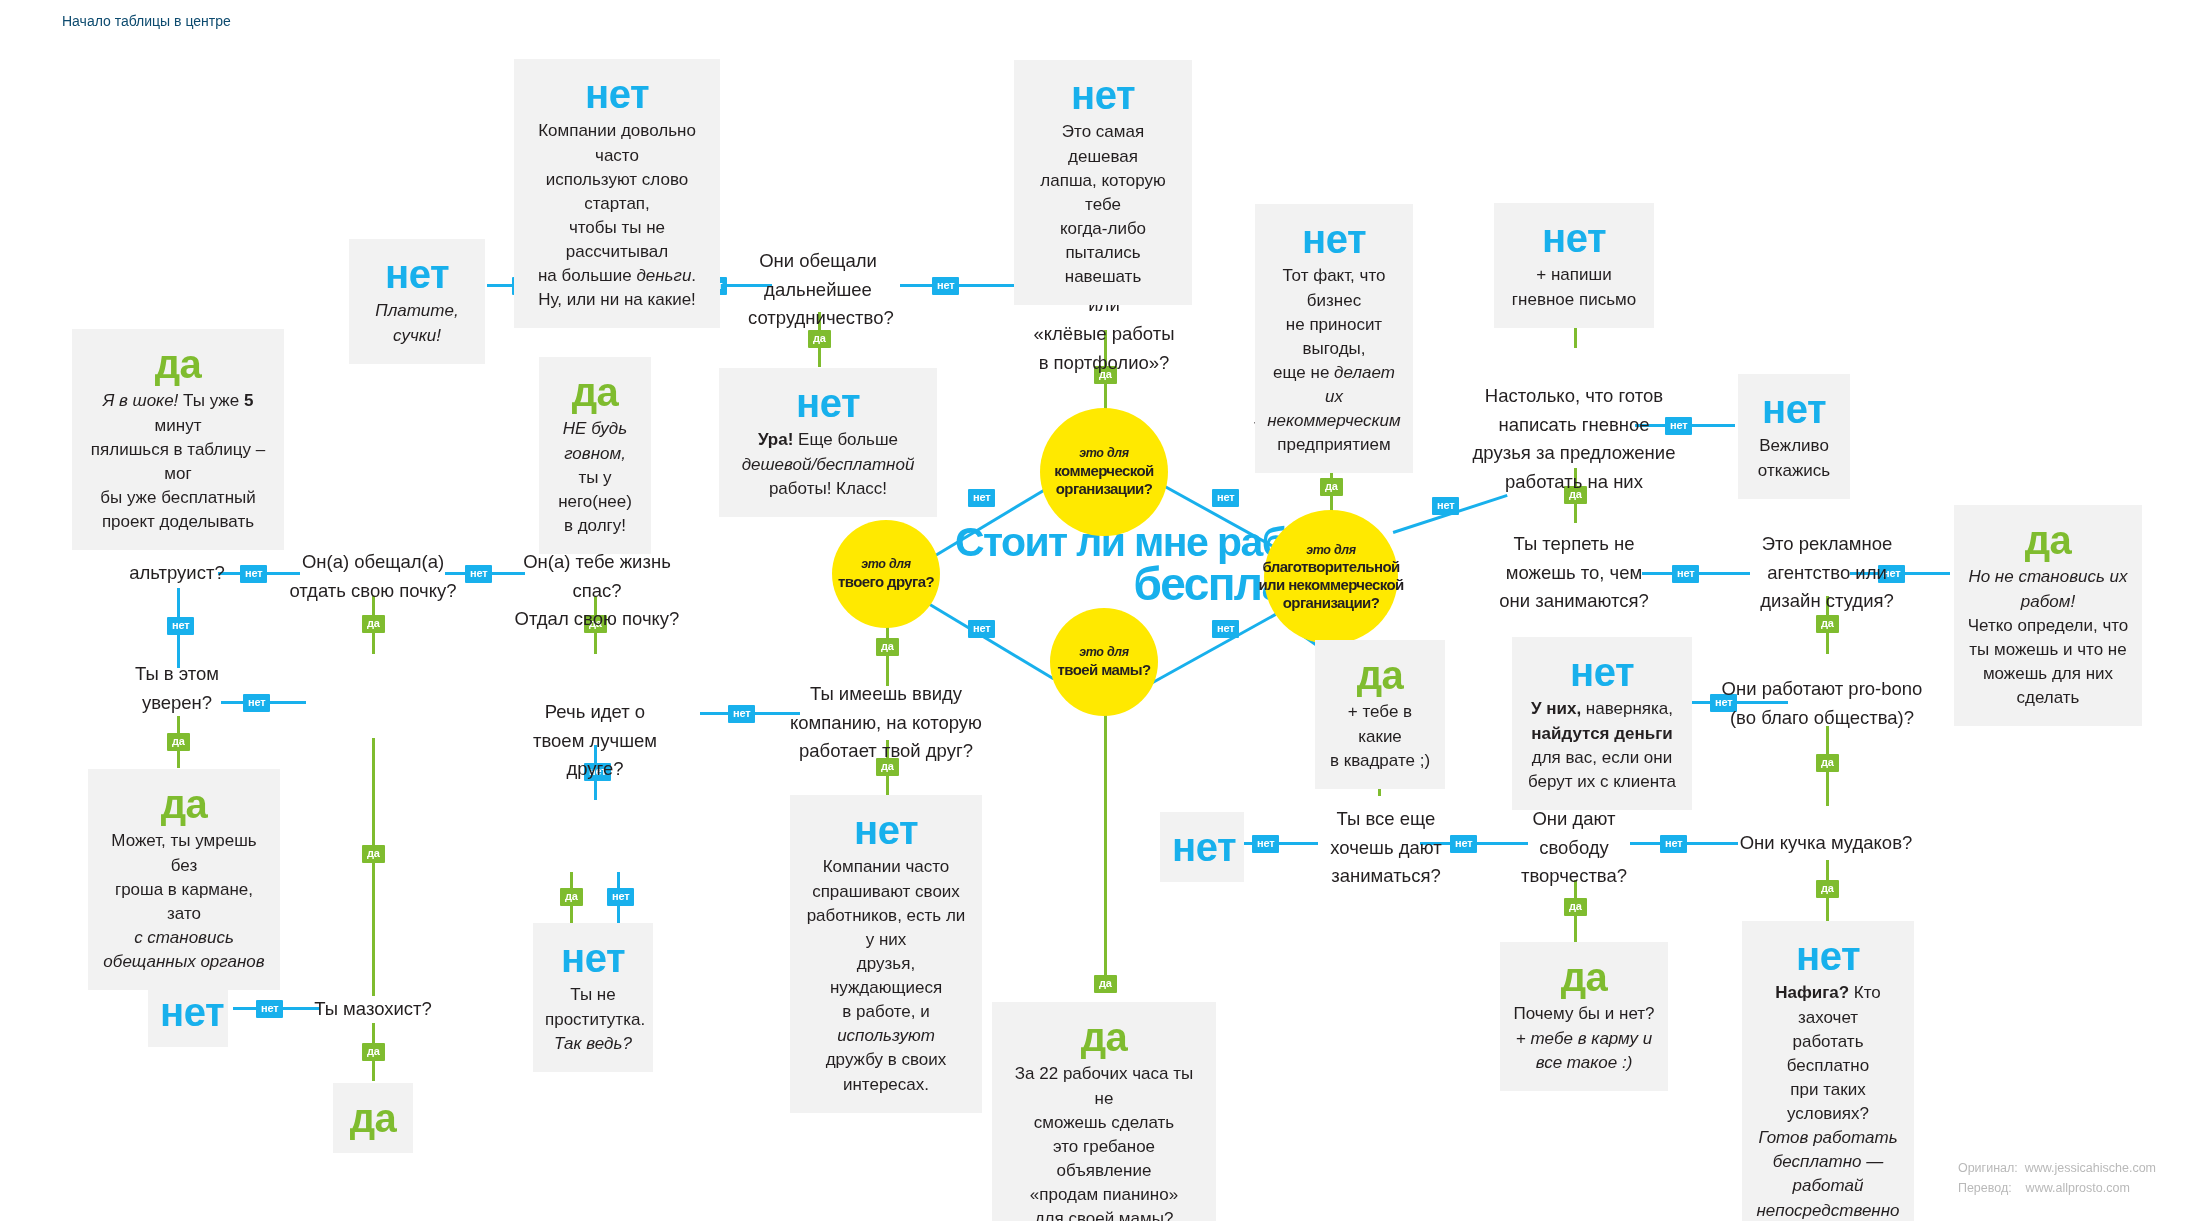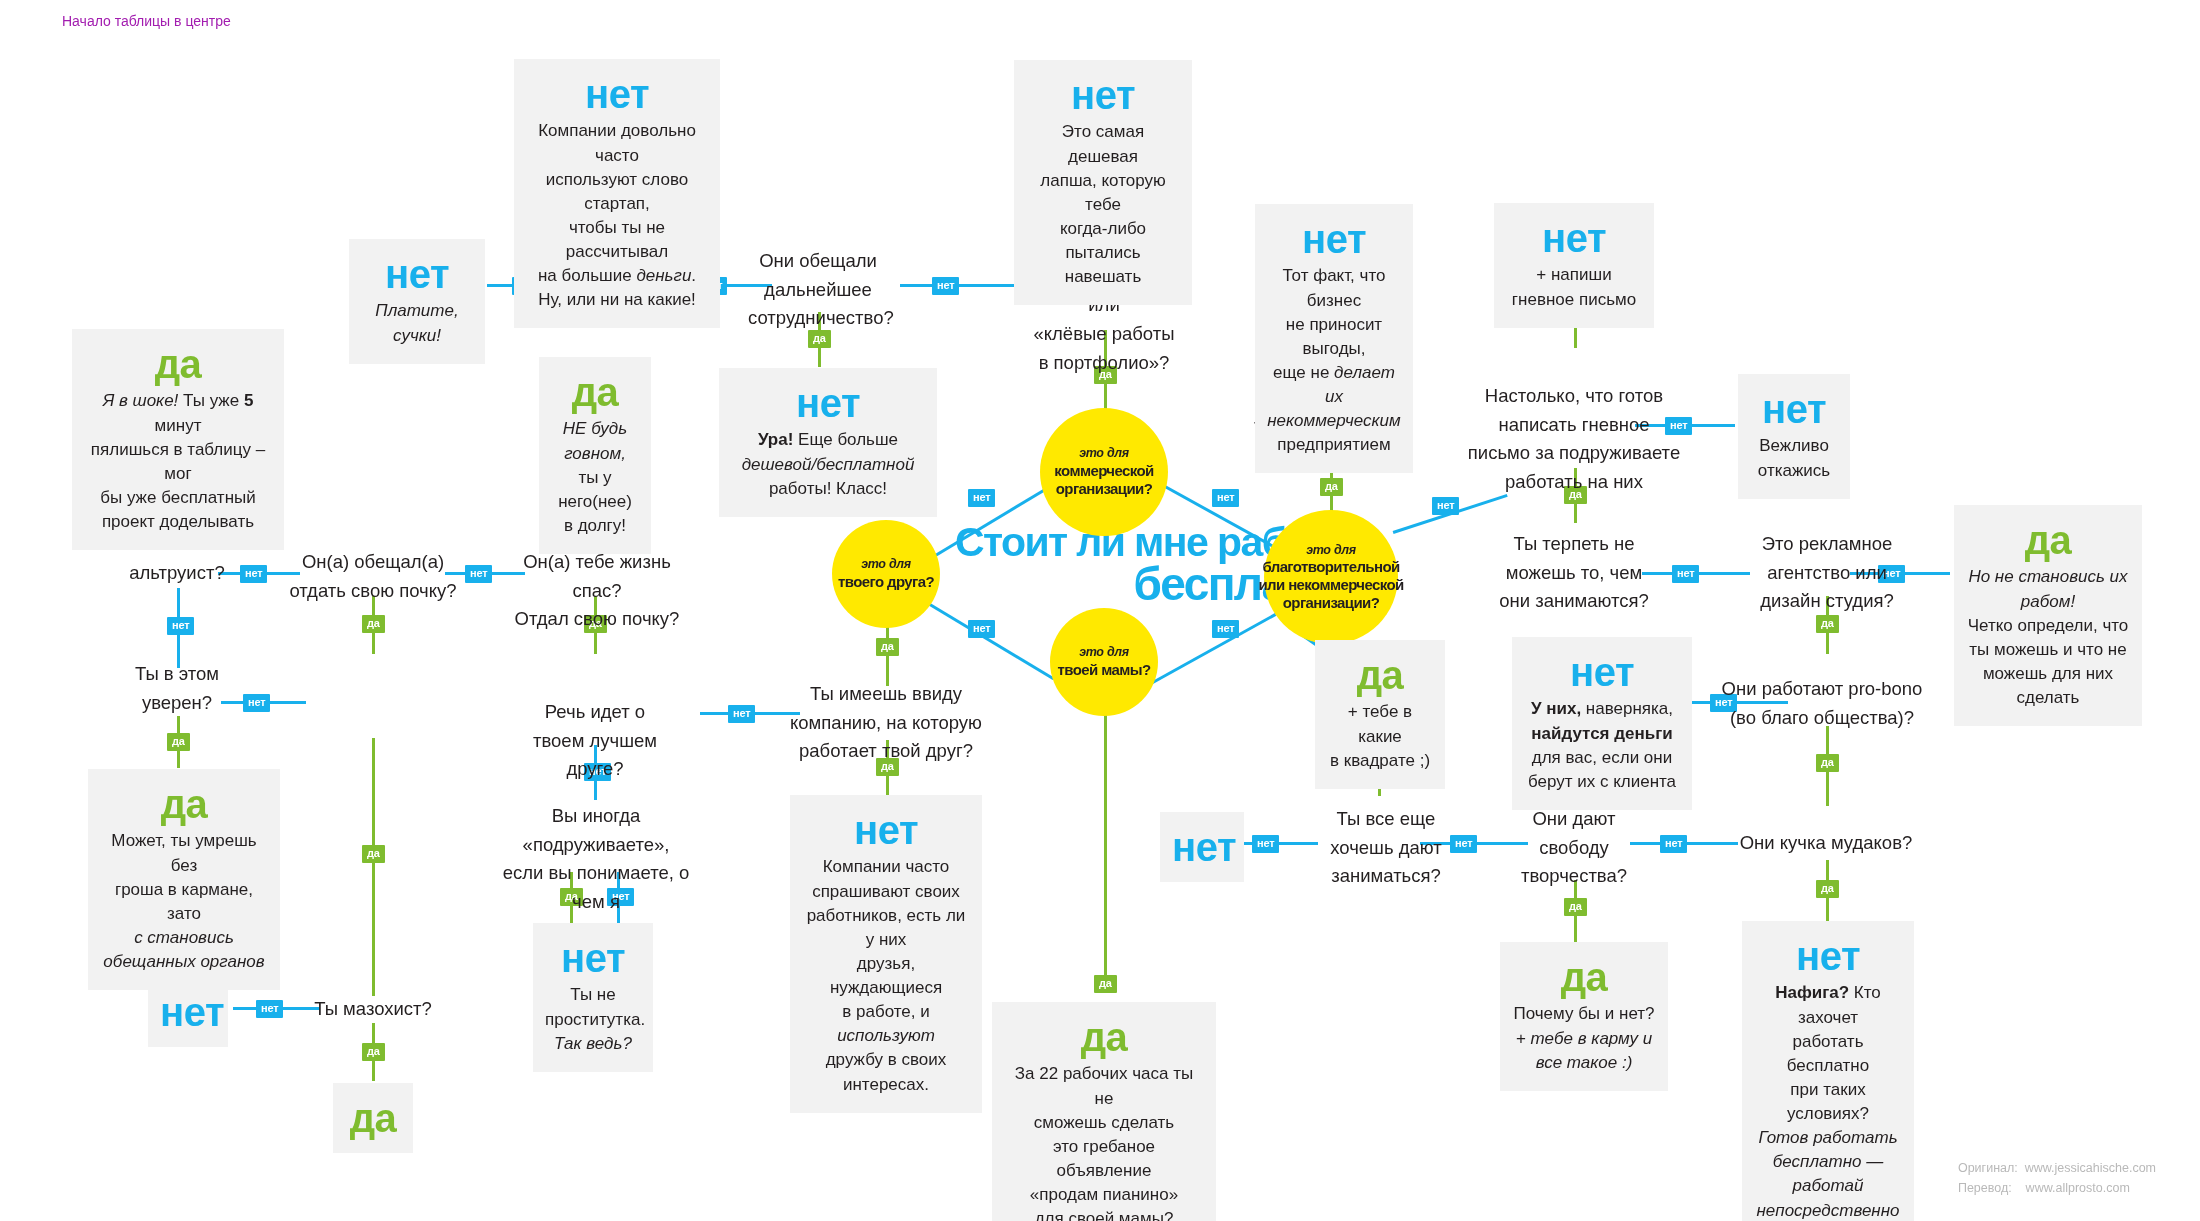--- a/index.html
+++ b/index.html
@@ -103,21 +103,21 @@
     border-radius:1px;
     white-space:nowrap;
     letter-spacing:-0.2px;
   }
   .chip.no{background:#18b0ec;}
   .chip.yes{background:#7fbc2f;}
 
   
   .header{
     position:absolute;left:62px;top:13px;
-    font-size:14px;color:#a21caf;
+    font-size:14px;color:#0c4a6e;
   }
   .footer{
     position:absolute;right:44px;bottom:22px;
     text-align:left;
     font-size:12.5px;color:#b9b9b9;line-height:1.65;
   }
   .footer span{display:block;white-space:pre;}
 </style>
 </head>
 <body>
@@ -311,21 +311,21 @@
       <div>«клёвые работы</div>
       <div>в портфолио»?</div>
     </div>
   <div class="node q" style="left:1240px;top:415px;width:180px;">
       <div>Ты имеешь ввиду</div>
       <div>группу людей?</div>
     </div>
   <div class="node q" style="left:1455px;top:382px;width:238px;">
       <div>Настолько, что  готов</div>
       <div>написать гневное</div>
-      <div>письмо за подруживаете</div>
+      <div>друзья за предложение</div>
       <div>работать на них</div>
     </div>
   <div class="node q" style="left:1488px;top:530px;width:172px;">
       <div>Ты терпеть не</div>
       <div>можешь то, чем</div>
       <div>они занимаются?</div>
     </div>
   <div class="node q" style="left:1742px;top:530px;width:170px;">
       <div>Это рекламное</div>
       <div>агентство или</div>
@@ -364,25 +364,20 @@
       <div>отдать свою почку?</div>
     </div>
   <div class="node q" style="left:508px;top:548px;width:178px;">
       <div>Он(а) тебе жизнь спас?</div>
       <div>Отдал свою почку?</div>
     </div>
   <div class="node q" style="left:524px;top:672px;width:142px;margin-top:26px;">
       <div>Речь идет о</div>
       <div>твоем лучшем</div>
       <div>друге?</div>
-    </div>
-  <div class="node q" style="left:486px;top:802px;width:220px;">
-      <div>Вы  иногда</div>
-      <div>«подруживаете»,</div>
-      <div>если вы понимаете, о чем я</div>
     </div>
   <div class="node q" style="left:770px;top:680px;width:232px;">
       <div>Ты имеешь ввиду</div>
       <div>компанию, на которую</div>
       <div>работает твой друг?</div>
     </div>
 
   <div class="node card" style="left:514px;top:59px;width:206px;">
       <span class="big no">нет</span>
       <span class="body">

